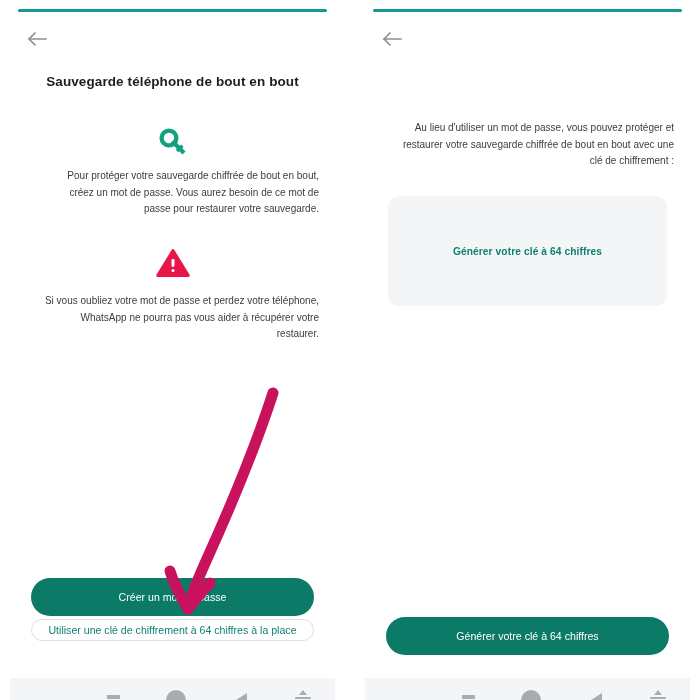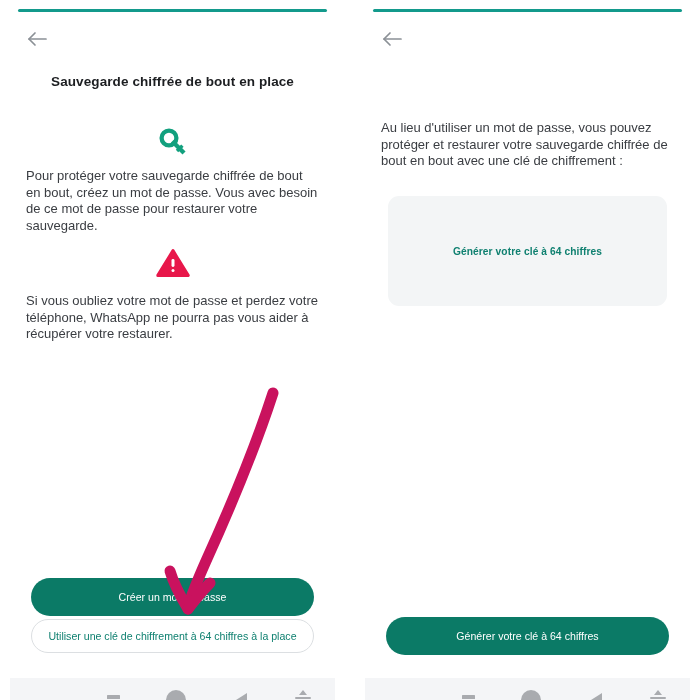--- a/index.html
+++ b/index.html
@@ -71,24 +71,24 @@
     left: 0;
     right: 0;
     display: flex;
     justify-content: center;
   }
   .hero-icon.key  { top: 126px; }
   .hero-icon.warn { top: 248px; }
 
   .body-text {
     position: absolute;
-    left: 26px;
+    left: 42px;
     right: 26px;
-    text-align: left;
-    font-size: 13px;
+    text-align: right;
+    font-size: 10px;
     line-height: 16.5px;
     color: #3a3d42;
   }
   .left .body-text.first  { top: 168px; }
   .left .body-text.second { top: 293px; }
   .right .body-text.first { top: 120px; }
 
   
   .key-box {
     position: absolute;
@@ -126,21 +126,21 @@
   .btn.primary {
     background: #0b7a66;
     color: #ffffff;
   }
   .btn.secondary {
     background: #ffffff;
     color: #0f8070;
     border: 1px solid #dcdfe2;
   }
   .left .btn.primary   { top: 578px; }
-  .left .btn.secondary { top: 619px; height: 34px; }
+  .left .btn.secondary { top: 619px; height: 22px; }
   .right .btn.primary  { top: 617px; }
 
   
   .navbar {
     position: absolute;
     left: 10px;
     right: 10px;
     bottom: 0;
     height: 22px;
     background: #f4f5f7;
@@ -179,33 +179,33 @@
 
     <div class="back-btn">
       <span>
         <svg width="22" height="18" viewBox="0 0 22 18" fill="none">
           <path d="M20 9 H3" stroke="#8b9096" stroke-width="1.7" stroke-linecap="round"></path>
           <path d="M9 3 L3 9 L9 15" stroke="#8b9096" stroke-width="1.7" stroke-linecap="round" stroke-linejoin="round"></path>
         </svg>
       </span>
     </div>
 
-    <div class="title">Sauvegarde chiffrée de bout en place</div>
+    <div class="title">Sauvegarde téléphone de bout en bout</div>
 
     <div class="hero-icon key">
       <span>
         <svg width="34" height="34" viewBox="0 0 34 34" fill="none">
           <circle cx="13" cy="12" r="7.4" stroke="#12a07e" stroke-width="4.3"></circle>
           <path d="M17.8 16.8 L26.5 25.5" stroke="#12a07e" stroke-width="4.3" stroke-linecap="square"></path>
           <path d="M22.2 23.8 L25.2 20.8" stroke="#12a07e" stroke-width="3.4" stroke-linecap="square"></path>
         </svg>
       </span>
     </div>
 
-    <div class="body-text first">Pour protéger votre sauvegarde chiffrée de bout en bout, créez un mot de passe. Vous avec besoin de ce mot de passe pour restaurer votre sauvegarde.</div>
+    <div class="body-text first">Pour protéger votre sauvegarde chiffrée de bout en bout, créez un mot de passe. Vous aurez besoin de ce mot de passe pour restaurer votre sauvegarde.</div>
 
     <div class="hero-icon warn">
       <span>
         <svg width="34" height="30" viewBox="0 0 34 30" fill="none">
           <path d="M17 2.6 L32.2 27.4 H1.8 Z" fill="#e8174a" stroke="#e8174a" stroke-width="3" stroke-linejoin="round"></path>
           <rect x="15.5" y="11" width="3" height="8" rx="1.4" fill="#ffffff"></rect>
           <rect x="15.5" y="21" width="3" height="3" rx="1.5" fill="#ffffff"></rect>
         </svg>
       </span>
     </div>

